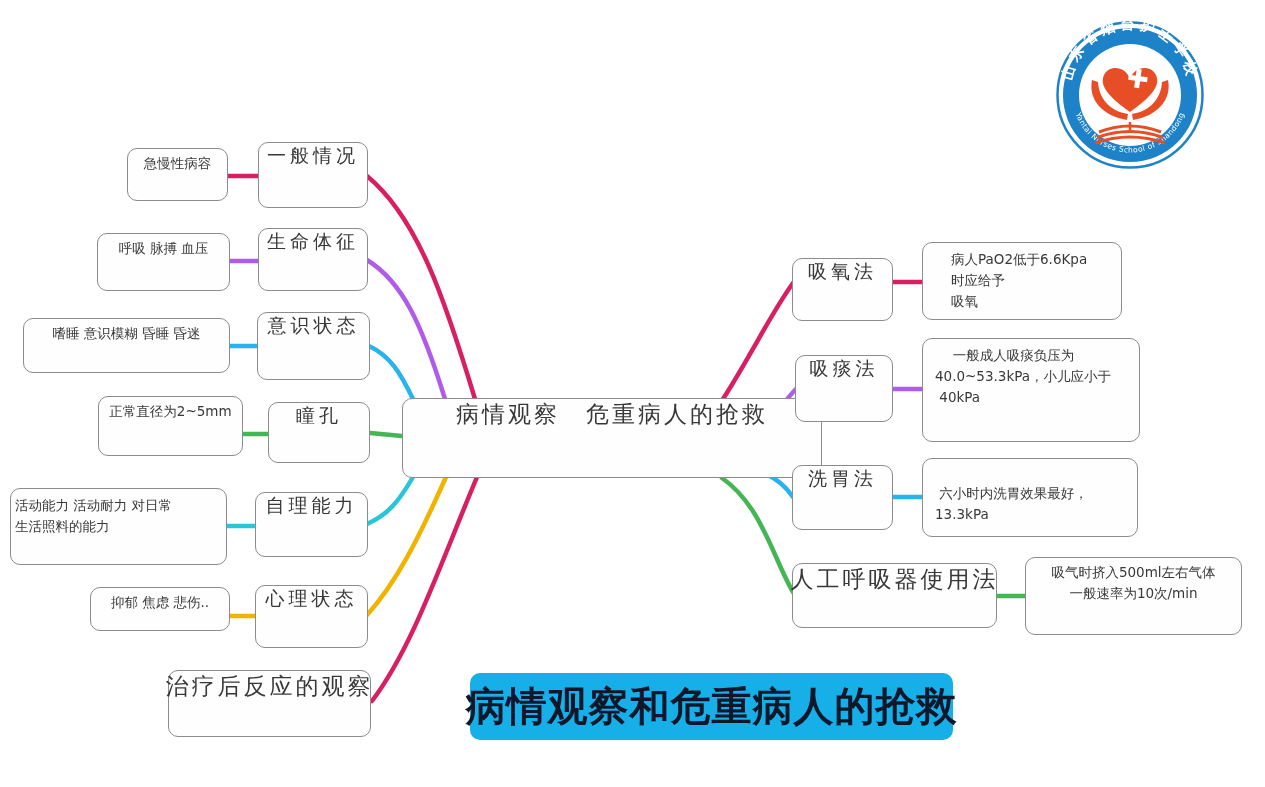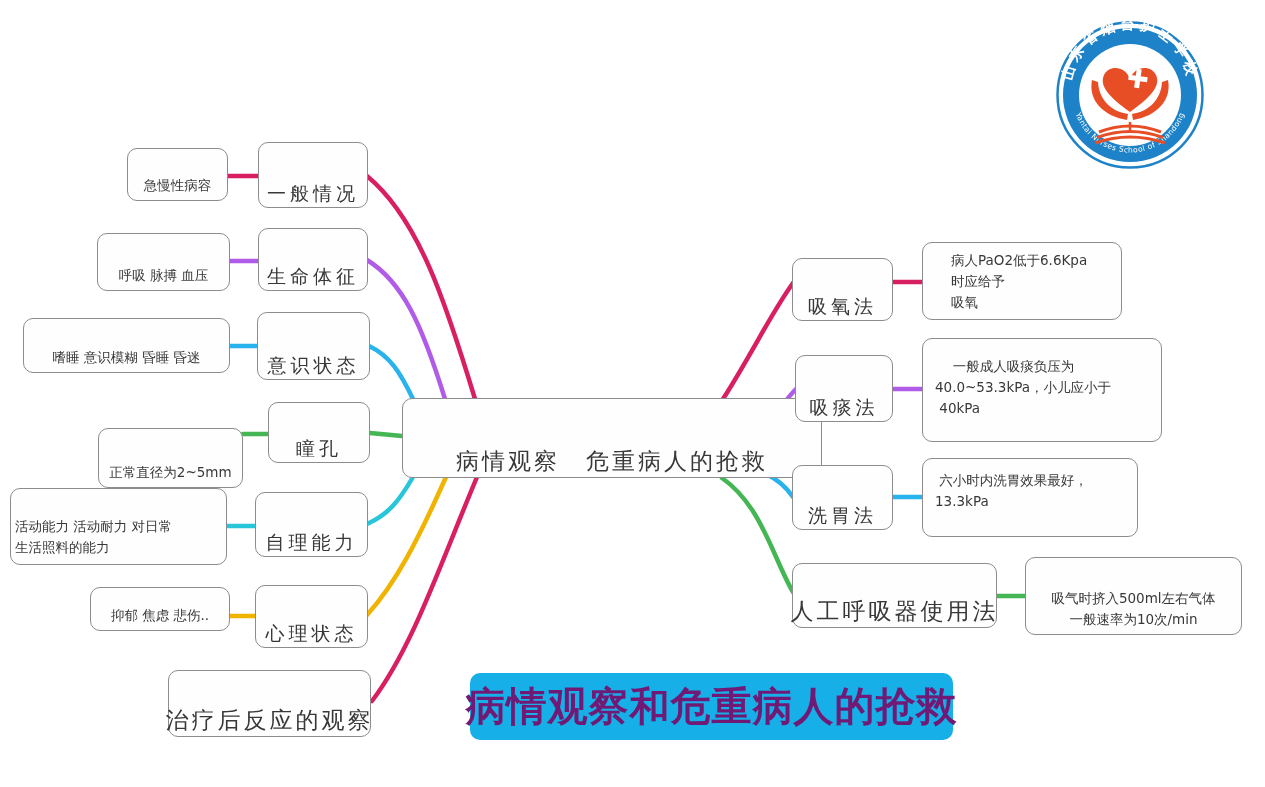--- a/index.html
+++ b/index.html
@@ -1,30 +1,30 @@
 <!DOCTYPE html>
 <html><head>
 <meta charset="utf-8">
 <style>
   html,body{margin:0;padding:0;background:#ffffff;}
   .canvas{position:relative;width:1265px;height:787px;background:#ffffff;overflow:hidden;
           font-family:"DejaVu Sans",sans-serif;color:#383838;}
   svg.connectors{position:absolute;left:0;top:0;z-index:1;}
   svg.connectors path{fill:none;stroke-width:4.5;stroke-linecap:round;}
   .box{position:absolute;background:#fefefe;border:1.5px solid #8c8c8c;border-radius:10px;
-       box-sizing:border-box;display:flex;align-items:flex-end;justify-content:center;z-index:2;}
+       box-sizing:border-box;display:flex;align-items:flex-start;justify-content:center;z-index:2;}
   .node-label{font-size:19px;letter-spacing:4px;white-space:nowrap;}
   .node-label.small{font-size:23px;letter-spacing:3px;}
   .central-label{font-size:23px;letter-spacing:3px;white-space:nowrap;}
   .detail{font-size:13.5px;line-height:1.55;text-align:center;padding:4px 8px;}
   .detail .txt{white-space:pre-wrap;}
   .detail.left{text-align:left;justify-content:flex-start;}
   .banner{position:absolute;left:470px;top:673px;width:483px;height:67px;background:#17AFE8;
           border-radius:10px;display:flex;align-items:center;justify-content:center;z-index:2;}
-  .banner .txt{color:#701a75;font-family:"Liberation Serif","DejaVu Serif",serif;
+  .banner .txt{color:#0f172a;font-family:"Liberation Serif","DejaVu Serif",serif;
                font-size:40px;font-weight:bold;letter-spacing:1px;white-space:nowrap;}
   .logo{position:absolute;left:1055px;top:20px;z-index:2;}
 </style>
 </head>
 <body>
 
 <div class="canvas">
 
   <svg class="connectors" width="1265" height="787" viewBox="0 0 1265 787">
 
@@ -60,21 +60,21 @@
 
   <div class="box detail" style="left:127px;top:148px;width:101px;height:53px">
     <span class="txt">急慢性病容</span>
   </div>
   <div class="box detail" style="left:97px;top:233px;width:133px;height:58px">
     <span class="txt">呼吸 脉搏 血压</span>
   </div>
   <div class="box detail" style="left:23px;top:318px;width:207px;height:55px">
     <span class="txt">嗜睡 意识模糊 昏睡 昏迷</span>
   </div>
-  <div class="box detail" style="left:98px;top:428px;width:145px;height:60px">
+  <div class="box detail" style="left:98px;top:396px;width:145px;height:60px">
     <span class="txt">正常直径为2~5mm</span>
   </div>
   <div class="box detail left" style="left:10px;top:488px;width:217px;height:77px;padding:6px 4px">
     <span class="txt">活动能力 活动耐力 对日常
 生活照料的能力</span>
   </div>
   <div class="box detail" style="left:90px;top:587px;width:140px;height:44px">
     <span class="txt">抑郁 焦虑 悲伤..</span>
   </div>
 
@@ -110,21 +110,21 @@
     <span class="node-label">洗胃法</span>
   </div>
   <div class="box" style="left:792px;top:563px;width:205px;height:65px">
     <span class="node-label small">人工呼吸器使用法</span>
   </div>
 
   <div class="box detail left" style="left:922px;top:242px;width:200px;height:78px;padding:6px 28px">
     <span class="txt">病人PaO2低于6.6Kpa时应给予
 吸氧</span>
   </div>
-  <div class="box detail left" style="left:922px;top:338px;width:240px;height:104px;padding:22px 12px">
+  <div class="box detail left" style="left:922px;top:338px;width:218px;height:104px;padding:6px 12px">
     <span class="txt">　 一般成人吸痰负压为
 40.0~53.3kPa，小儿应小于
  40kPa</span>
   </div>
   <div class="box detail left" style="left:922px;top:458px;width:216px;height:79px;padding:24px 12px">
     <span class="txt"> 六小时内洗胃效果最好，
 13.3kPa</span>
   </div>
   <div class="box detail" style="left:1025px;top:557px;width:217px;height:78px">
     <span class="txt">吸气时挤入500ml左右气体

